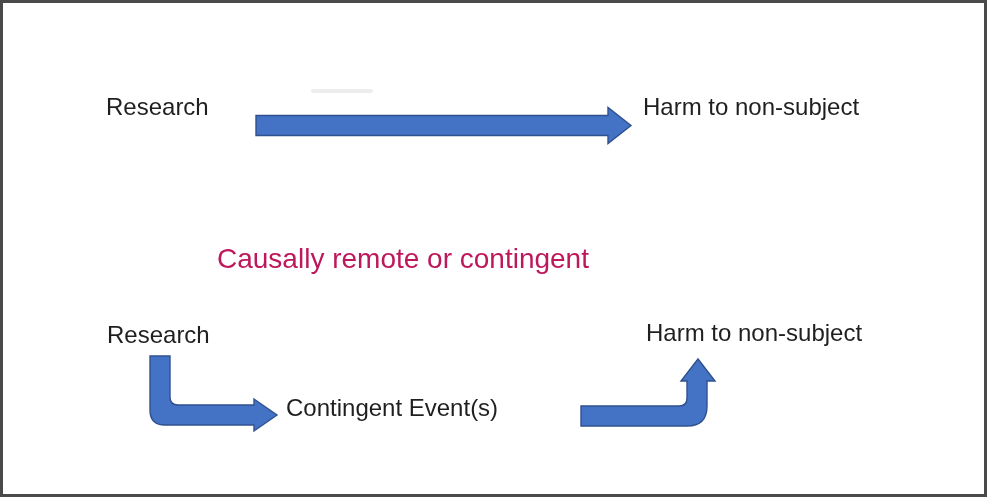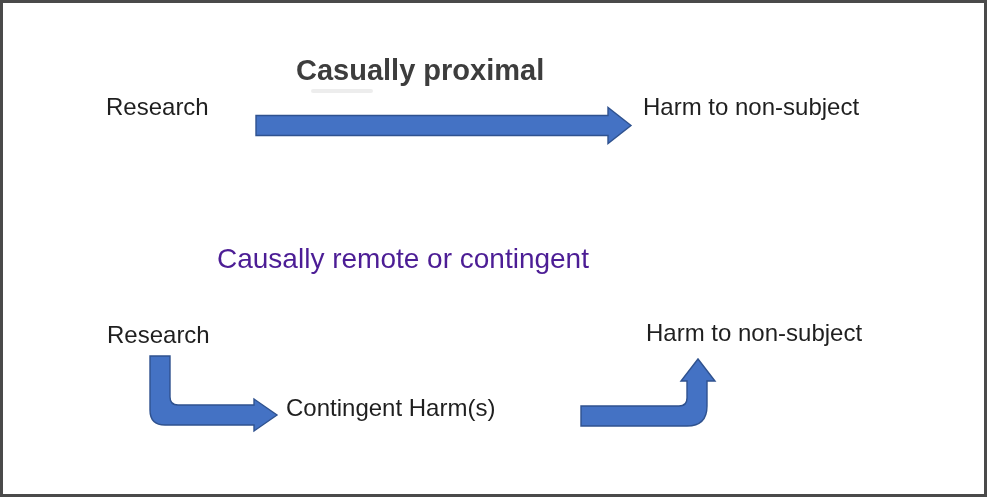--- a/index.html
+++ b/index.html
@@ -34,21 +34,21 @@
   .title-bold {
     position: absolute;
     color: #3d3d3d;
     font-size: 29px;
     font-weight: 700;
     line-height: 1.15;
     white-space: nowrap;
   }
   .title-regular {
     position: absolute;
-    color: #4c1d95;
+    color: #be185d;
     font-size: 28px;
     line-height: 1.15;
     white-space: nowrap;
   }
   .smudge {
     position: absolute;
     left: 308px;
     top: 86px;
     width: 62px;
     height: 4px;
@@ -71,28 +71,27 @@
 
   <svg class="arrow-layer" viewBox="0 0 981 491">
 
     <polygon stroke-width="1.4" points="253,112.5 605,112.5 605,104.5 628,122.5 605,140.5 605,132.5 253,132.5" fill="#4472C4" stroke="#2F528F"></polygon>
 
     <path stroke-width="1.4" d="M147,353 L167,353 L167,394 Q167,402 175,402 L251,402 L251,396 L274,412 L251,428 L251,422 L162,422 Q147,422 147,407 Z" fill="#4472C4" stroke="#2F528F"></path>
 
     <path stroke-width="1.4" d="M578,403 L676,403 Q684,403 684,395 L684,378 L678,378 L695,356 L712,378 L704,378 L704,403 Q704,423 684,423 L578,423 Z" fill="#4472C4" stroke="#2F528F"></path>
   </svg>
 
-  <div class="title-bold pos-title-top">Casually proximal</div>
   <div class="smudge"></div>
 
   <div class="label pos-research-top">Research</div>
 
   <div class="label pos-harm-top">Harm to non-subject</div>
 
   <div class="title-regular pos-title-bottom">Causally remote or contingent</div>
 
   <div class="label pos-research-bot">Research</div>
 
-  <div class="label pos-contingent">Contingent Harm(s)</div>
+  <div class="label pos-contingent">Contingent Event(s)</div>
 
   <div class="label pos-harm-bot">Harm to non-subject</div>
 
 </div>
 
 </body></html>

